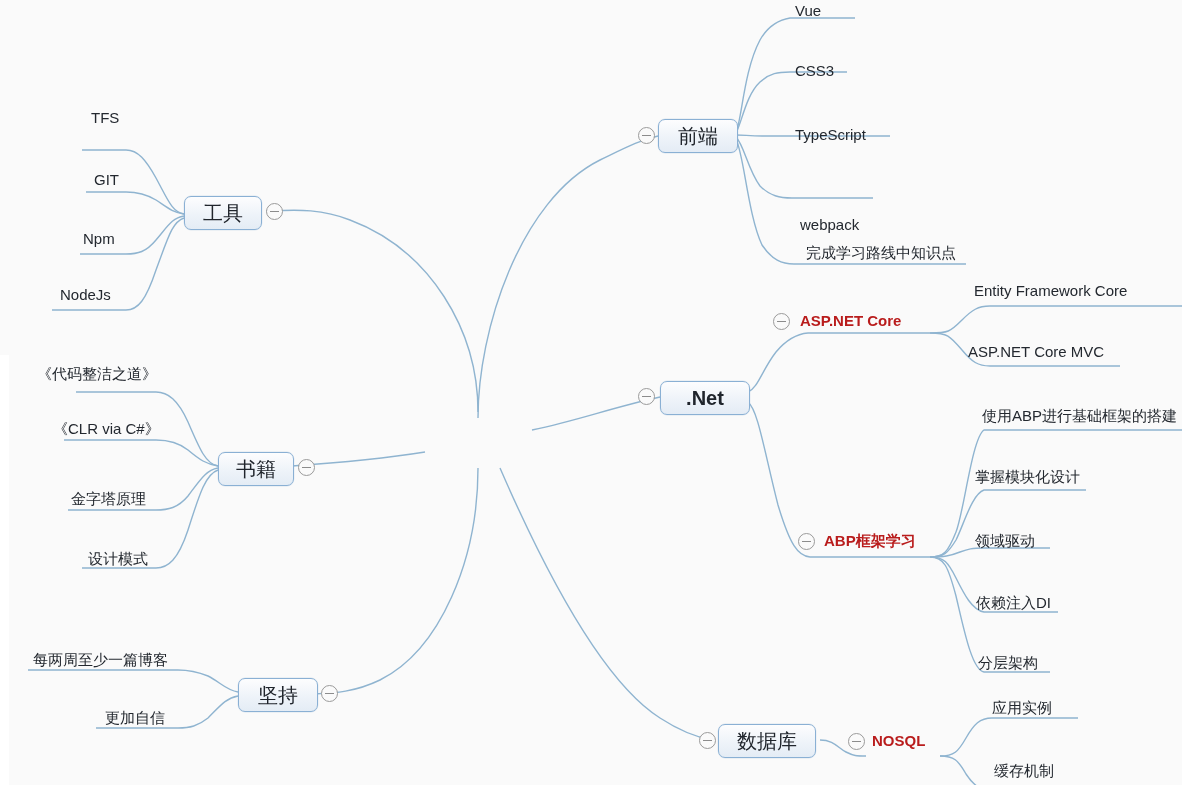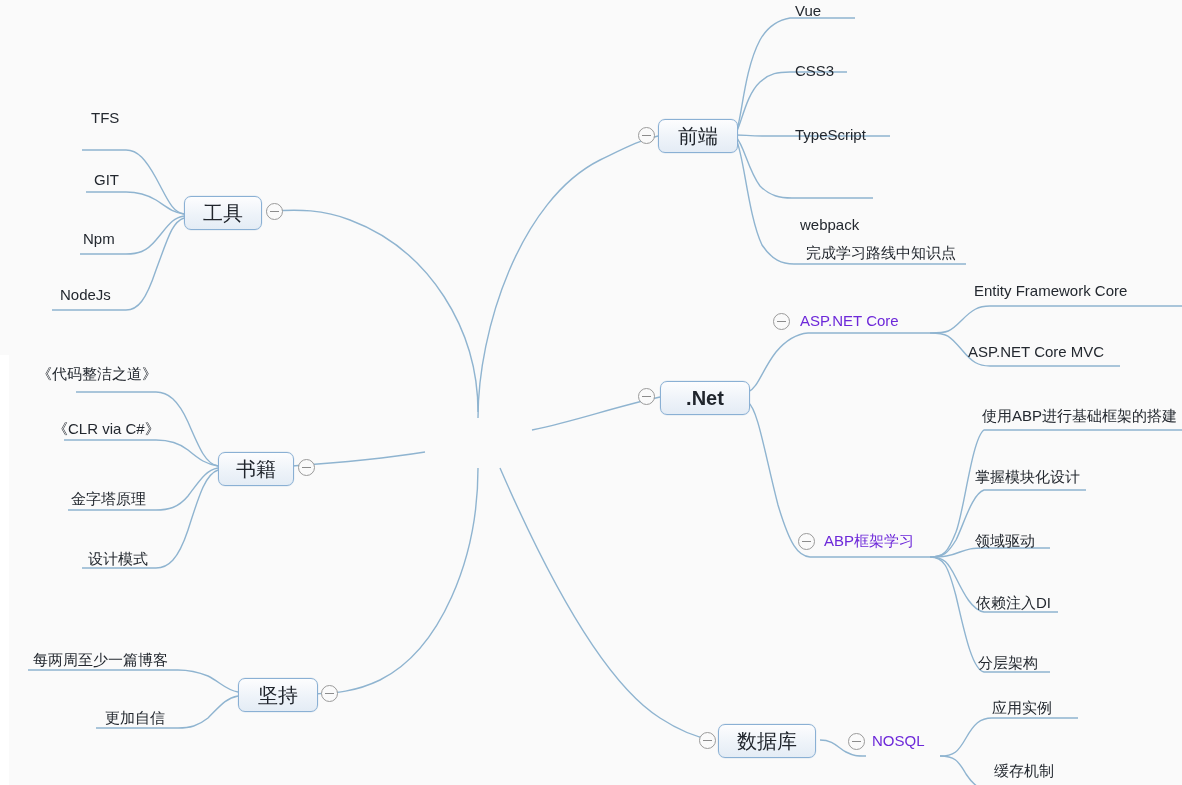--- a/index.html
+++ b/index.html
@@ -56,25 +56,26 @@
     border: 1px solid #8ab0d4;
     border-radius: 7px;
     color: #20252c;
     font-size: 20px;
     display: flex;
     align-items: center;
     justify-content: center;
     box-shadow: 0 0 0 0.4px rgba(138,176,212,0.25);
   }
   .node-plain {
-    color: #6d28d9;
+    color: #b91c1c;
     font-size: 15px;
     display: flex;
     align-items: center;
     background: transparent;
+    font-weight: bold;
   }
   .node-leaf {
     color: #23282f;
     font-size: 15px;
     line-height: 1;
   }
   .cjk { font-size: 15px; }
 
   
   .toggle {

